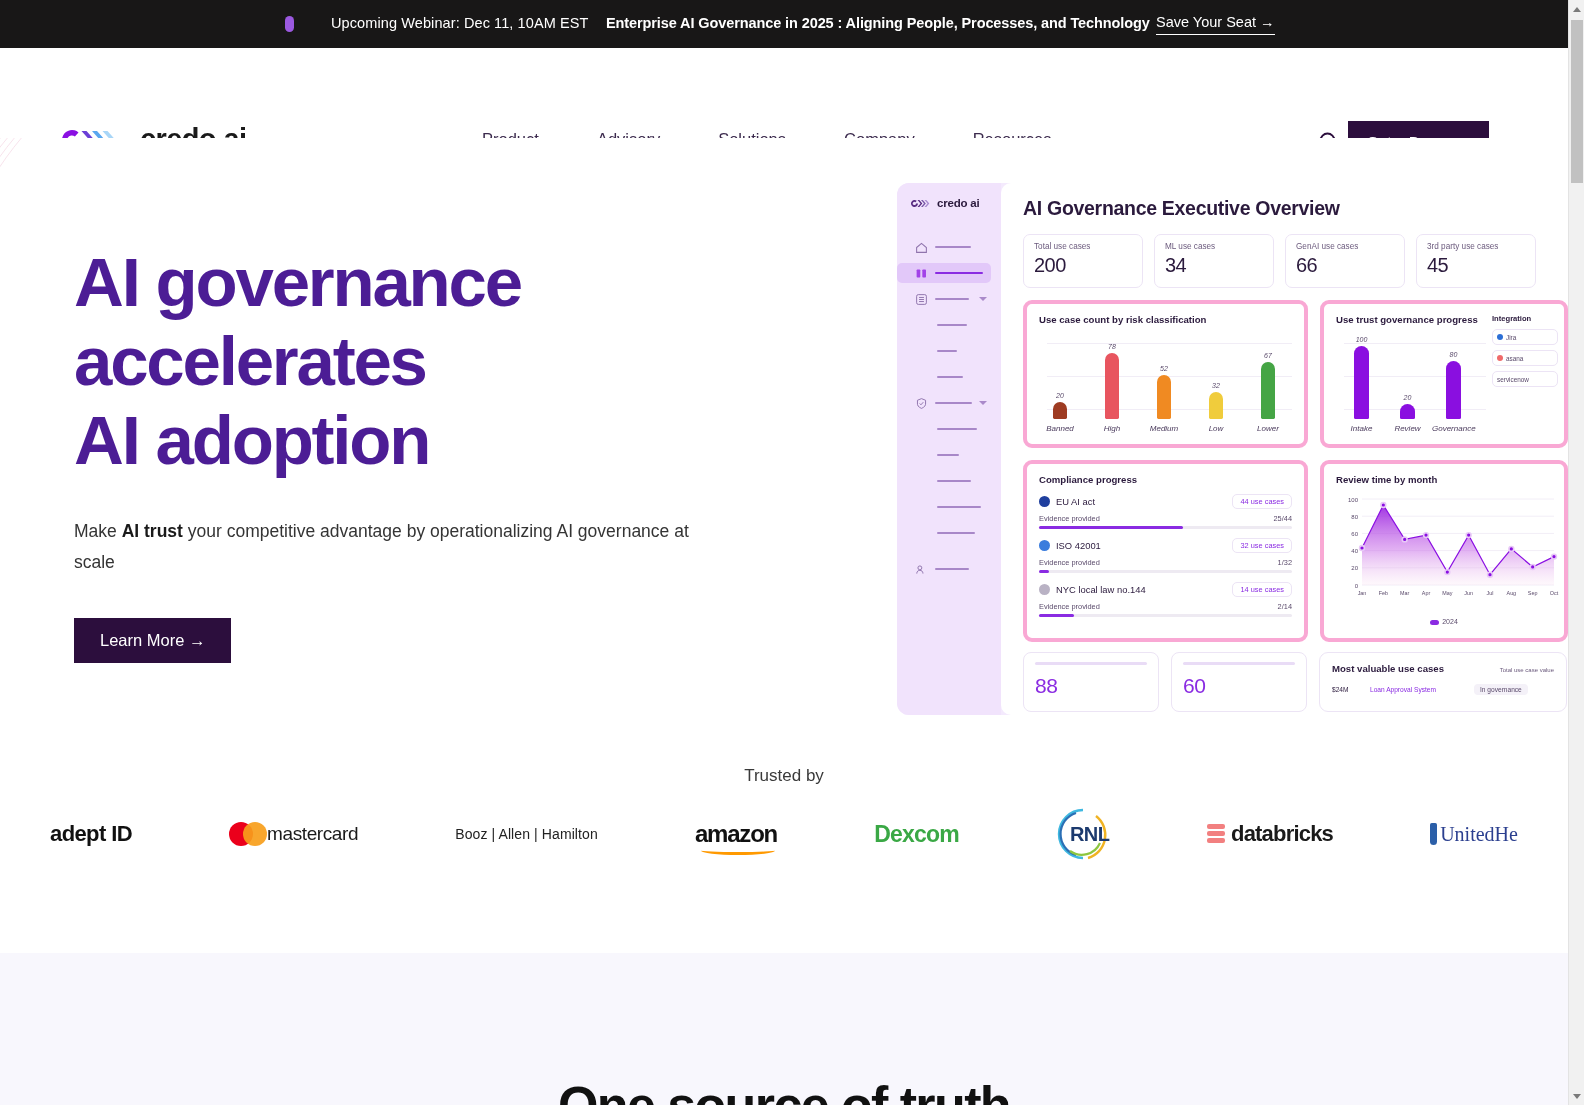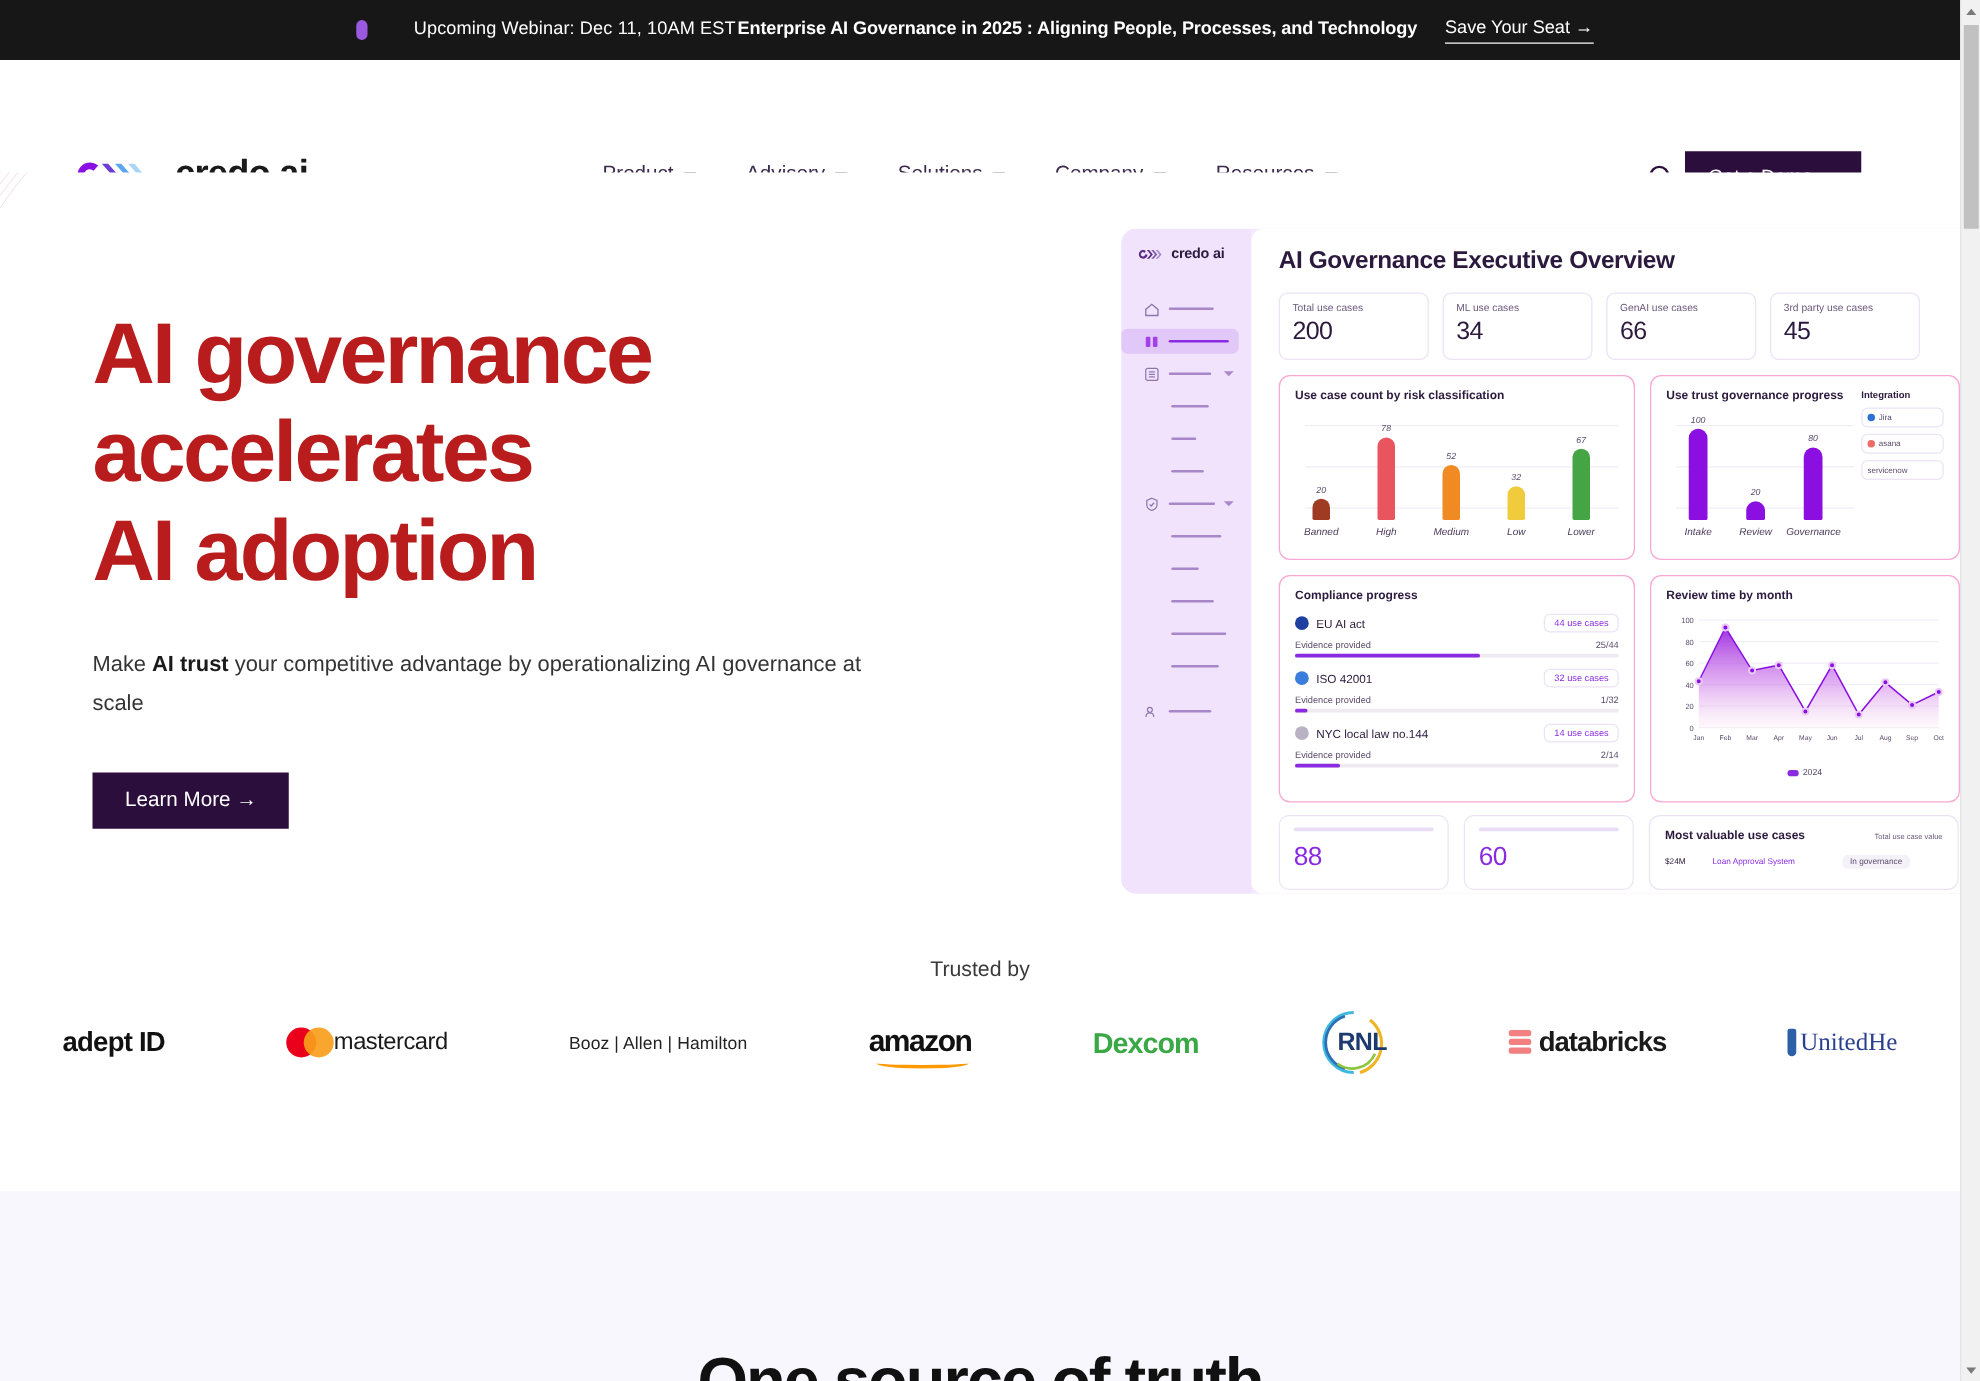--- a/index.html
+++ b/index.html
@@ -60,21 +60,21 @@
   .announce .mic {
     position:absolute; left: 285px; top: 16px;
     width: 9px; height: 16px; border-radius: 5px;
     background: #9b59e0;
   }
   .announce .ann-left {
     position:absolute; left: 303px; top: 15px;
     font-size: 14.5px; letter-spacing: 0.1px; color: #ffffff; margin-left: 28px;
   }
   .announce .ann-mid {
-    position:absolute; left: 590px; top: 15px;
+    position:absolute; left: 606px; top: 15px;
     font-size: 14.5px; font-weight: bold; color: #ffffff;
     letter-spacing: -0.1px;
   }
   .announce .ann-cta {
     position:absolute; left: 1156px; top: 14px;
     font-size: 14.5px; color: #ffffff;
     border-bottom: 1px solid #ffffff;
     padding-bottom: 4px;
     cursor: pointer;
   }
@@ -127,21 +127,21 @@
 
   
   .hero { position: relative; height: 610px; background: #ffffff; overflow: hidden; }
 
   .deco { position:absolute; left: -120px; top: -10px; width: 360px; height: 800px; pointer-events:none; }
 
   .hero-title {
     position: absolute; left: 74px; top: 105px;
     font-size: 69px; line-height: 79px;
     font-weight: bold; letter-spacing: -2.2px;
-    color: #b91c1c;
+    color: #4c1d95;
   }
   .hero-sub {
     position: absolute; left: 74px; top: 378px;
     width: 640px;
     font-size: 17.5px; line-height: 31px; color: #343434;
   }
   .hero-sub b { font-weight: bold; color: #1a1a1a; }
   .hero-cta {
     position: absolute; left: 74px; top: 480px;
     background: #2c0e3d; color: #ffffff;
@@ -185,21 +185,21 @@
   .kpi {
     width: 120px; height: 54px;
     border: 1px solid #ece4f5; border-radius: 7px;
     padding: 7px 10px;
   }
   .kpi .lab { font-size: 8.2px; color: #6b5a7d; letter-spacing: 0; }
   .kpi .val { font-size: 20px; color: #2b1a3d; margin-top: 3px; letter-spacing: -0.5px; }
 
   .panels { display:flex; gap: 12px; margin-top: 12px; }
   .panel {
-    border: 1px solid #f9a8d4; border-radius: 9px;
+    border: 4px solid #f9a8d4; border-radius: 9px;
     background:#fff; padding: 10px 12px;
   }
   .panel-title { font-size: 9.6px; font-weight: bold; color: #2b1a3d; }
 
   .panel-risk { width: 285px; height: 148px; }
   .panel-gov  { width: 248px; height: 148px; display:flex; }
   .panel-comp { width: 285px; height: 182px; }
   .panel-rev  { width: 248px; height: 182px; }
 
   .bars { position: relative; height: 108px; margin-top: 6px; font-style: italic; }

